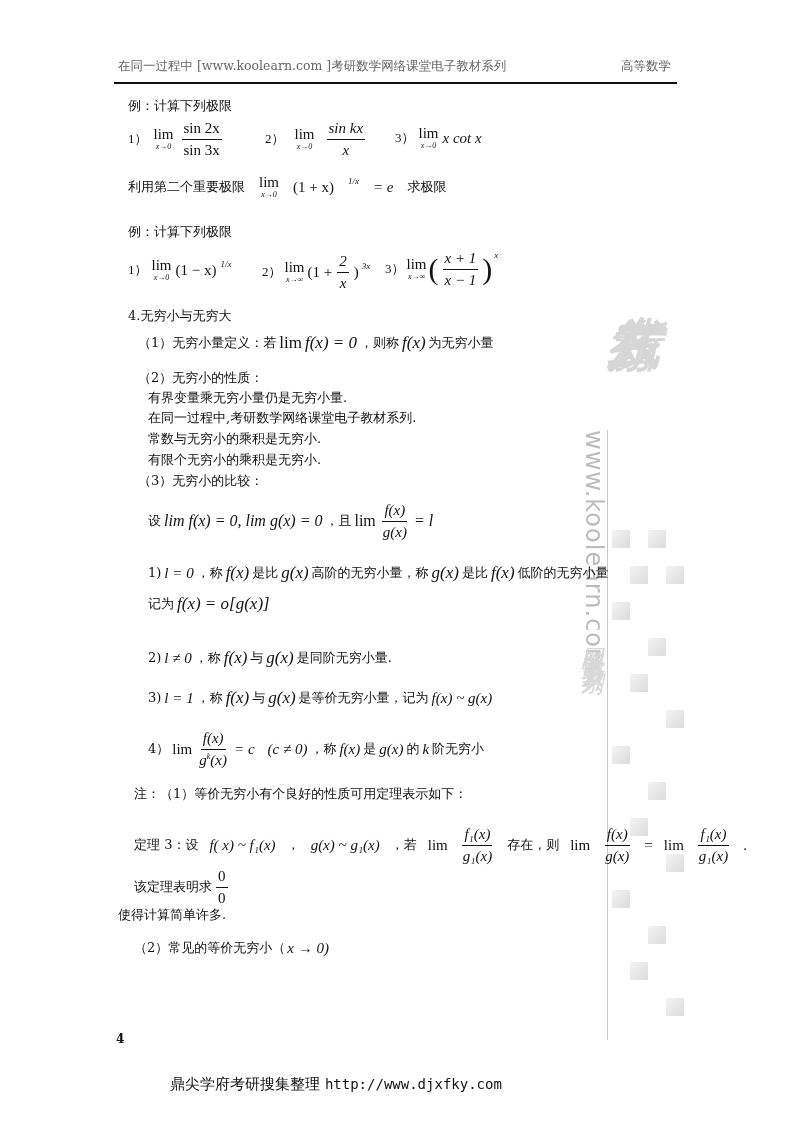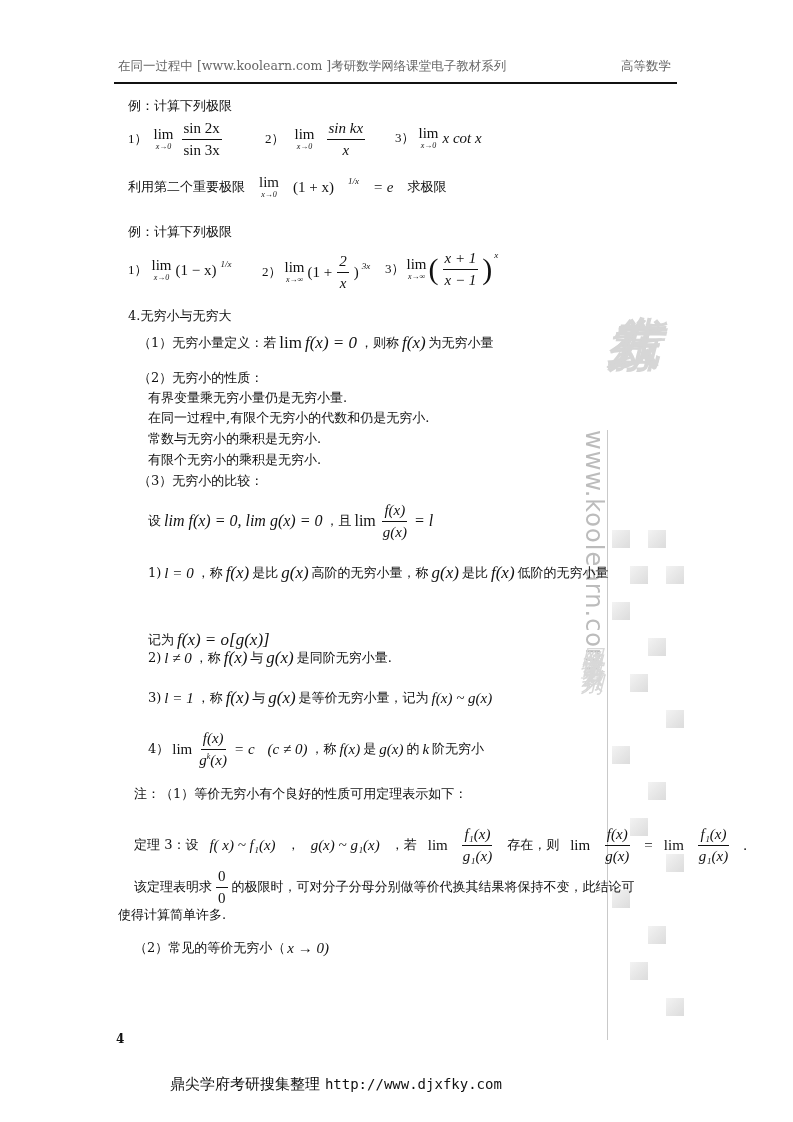--- a/index.html
+++ b/index.html
@@ -149,21 +149,21 @@
 <div class="abs txt" style="left:138px;top:335px;display:flex;align-items:center;gap:3px">
   <span>（1）无穷小量定义：若</span>
   <span class="m" style="font-size:17px">lim</span>
   <span class="m i" style="font-size:17px">f(x) = 0</span>
   <span>，则称</span>
   <span class="m i" style="font-size:17px">f(x)</span>
   <span>为无穷小量</span>
 </div>
 <div class="abs txt" style="left:138px;top:370px">（2）无穷小的性质：</div>
 <div class="abs txt" style="left:148px;top:390px">有界变量乘无穷小量仍是无穷小量.</div>
-<div class="abs txt" style="left:148px;top:410px">在同一过程中,有限个无穷小的代数和仍是无穷小.</div>
+<div class="abs txt" style="left:148px;top:410px">在同一过程中,考研数学网络课堂电子教材系列.</div>
 <div class="abs txt" style="left:148px;top:431px">常数与无穷小的乘积是无穷小.</div>
 <div class="abs txt" style="left:148px;top:452px">有限个无穷小的乘积是无穷小.</div>
 <div class="abs txt" style="left:138px;top:473px">（3）无穷小的比较：</div>
 
 <div class="abs txt" style="left:148px;top:502px;display:flex;align-items:center;gap:3px">
   <span>设</span>
   <span class="m i" style="font-size:16px">lim f(x) = 0, lim g(x) = 0</span>
   <span>，且</span>
   <span class="m" style="font-size:16px">lim</span>
   <span class="frac m i">
@@ -179,21 +179,21 @@
   <span>，称</span>
   <span class="m i" style="font-size:17px">f(x)</span>
   <span>是比</span>
   <span class="m i" style="font-size:17px">g(x)</span>
   <span>高阶的无穷小量，称</span>
   <span class="m i" style="font-size:17px">g(x)</span>
   <span>是比</span>
   <span class="m i" style="font-size:17px">f(x)</span>
   <span>低阶的无穷小量</span>
 </div>
-<div class="abs txt" style="left:148px;top:632px;display:flex;align-items:center;gap:3px">
+<div class="abs txt" style="left:148px;top:596px;display:flex;align-items:center;gap:3px">
   <span>记为</span>
   <span class="m i" style="font-size:17px">f(x) = o[g(x)]</span>
 </div>
 
 <div class="abs txt" style="left:148px;top:650px;display:flex;align-items:center;gap:3px">
   <span>2)</span>
   <span class="m i">l ≠ 0</span>
   <span>，称</span>
   <span class="m i" style="font-size:17px">f(x)</span>
   <span>与</span>
@@ -256,21 +256,20 @@
     </span>
   <span class="m">.</span>
 </div>
 
 <div class="abs txt" style="left:134px;top:868px;display:flex;align-items:center;gap:2px">
   <span>该定理表明求</span>
   <span class="frac m">
       <span class="num">0</span>
       <span class="den">0</span>
     </span>
-  <span>的极限时，可对分子分母分别做等价代换其结果将保持不变，此结论可</span>
 </div>
 <div class="abs txt" style="left:118px;top:907px">使得计算简单许多.</div>
 <div class="abs txt" style="left:134px;top:940px;display:flex;align-items:center;gap:2px">
   <span>（2）常见的等价无穷小（</span>
   <span class="m i">x → 0)</span>
 </div>
 
 <div class="abs footer-num">4</div>
 <div class="abs footer">
   <span>鼎尖学府考研搜集整理</span>

